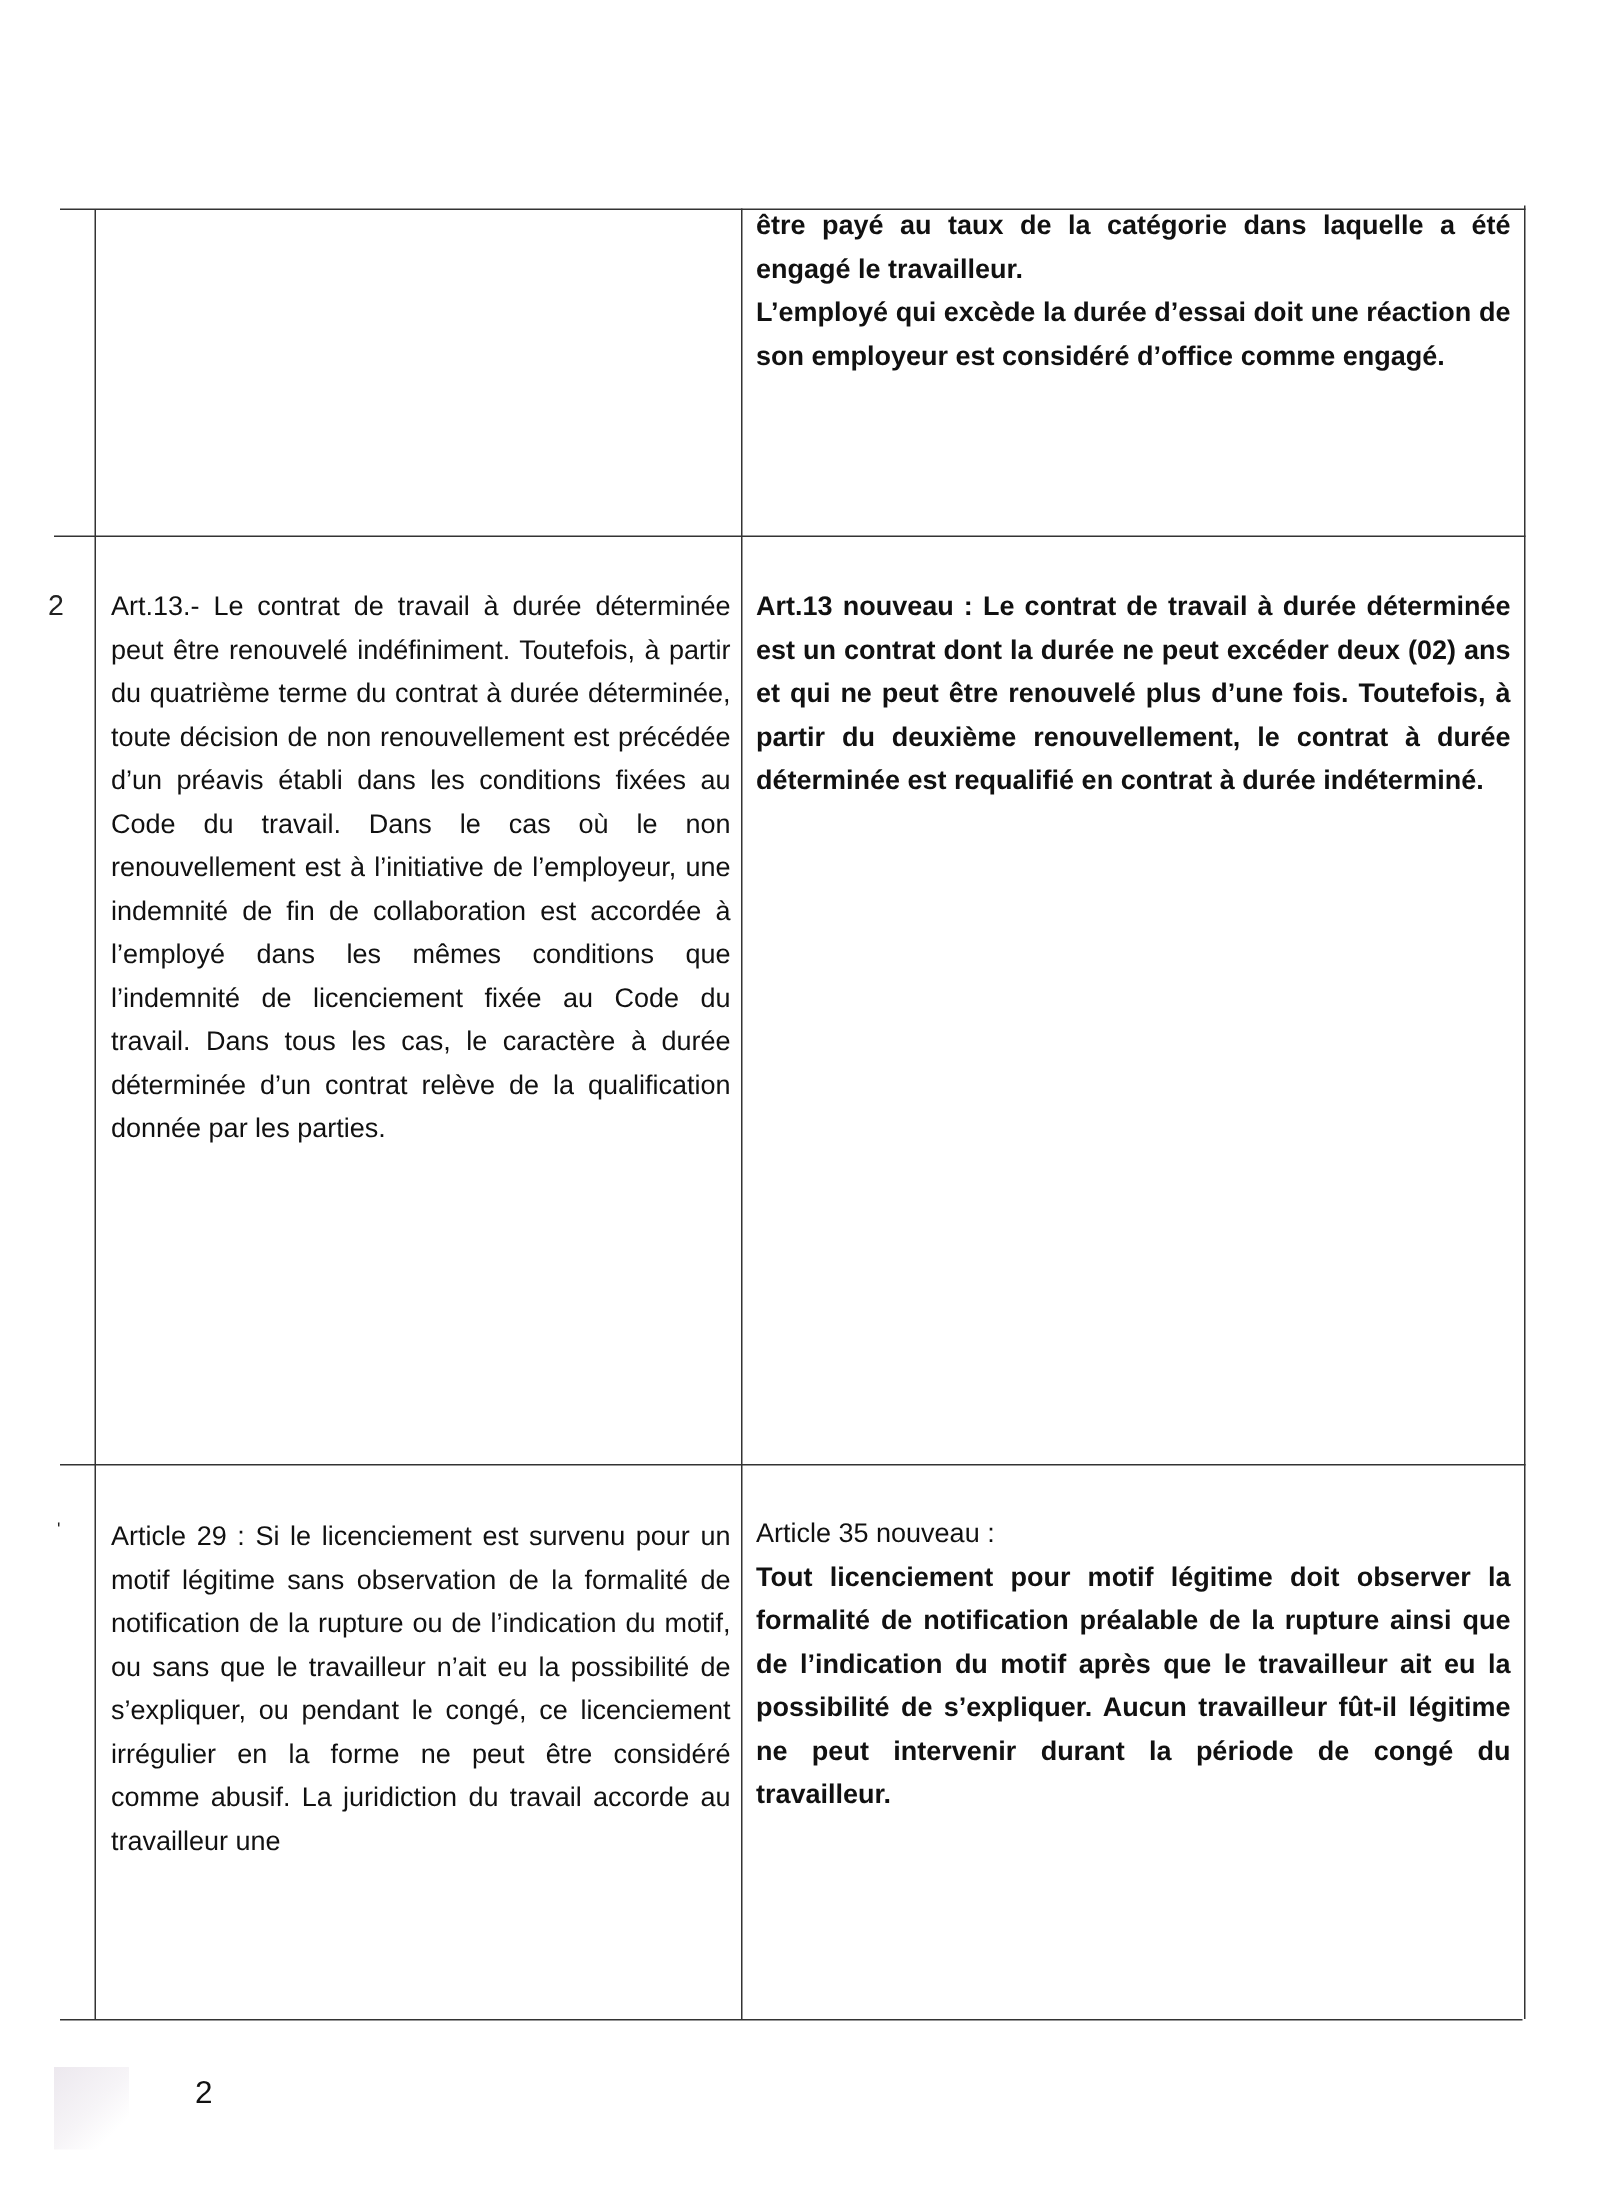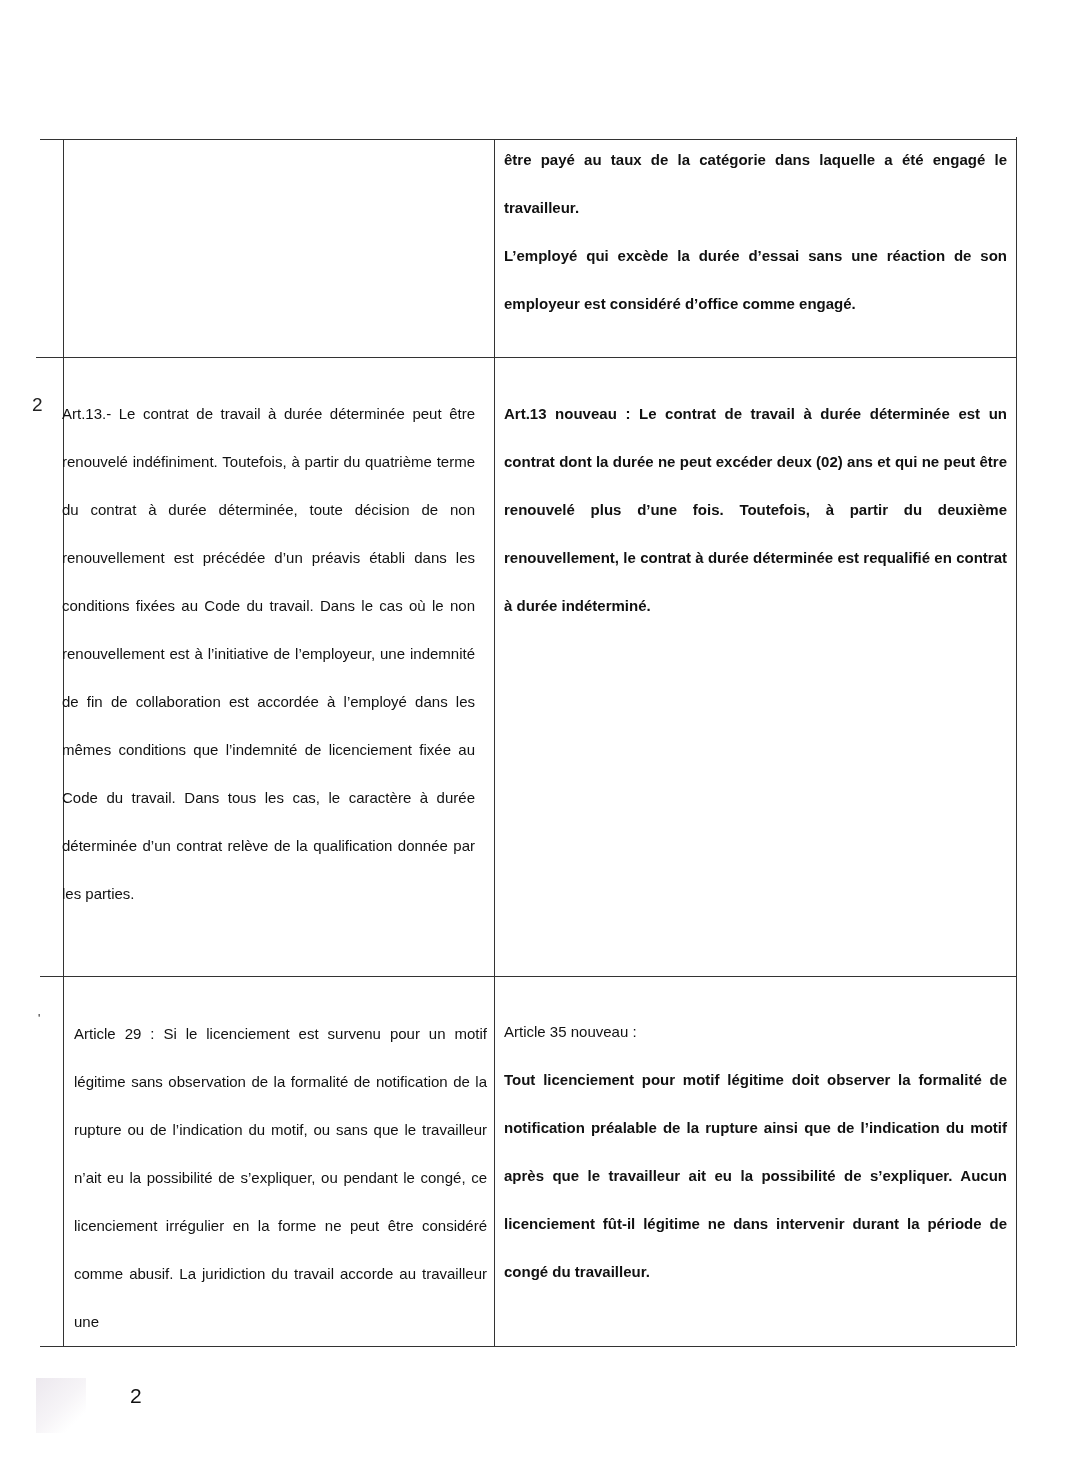--- a/index.html
+++ b/index.html
@@ -5,21 +5,21 @@
   html, body { margin: 0; padding: 0; }
   body {
     width: 1080px; height: 1458px; position: relative; overflow: hidden;
     background: #ffffff; color: #111;
     font-family: "Liberation Sans", sans-serif;
   }
   .hline { position: absolute; height: 0; border-top: 1.6px solid #333; }
   .vline { position: absolute; width: 0; border-left: 1.6px solid #333; }
   .cell {
     position: absolute; box-sizing: border-box;
-    font-size: 15px; line-height: 48px;
+    font-size: 18px; line-height: 29px;
     text-align: justify; text-align-last: left;
   }
   .cell p { margin: 0; }
   .bold { font-weight: bold; }
   .margin-mark { position: absolute; font-size: 19px; color: #222; }
   .page-number { position: absolute; left: 130px; top: 1384px; font-size: 21px; }
   .scan-shadow {
     position: absolute; left: 36px; top: 1378px; width: 50px; height: 55px;
     background: linear-gradient(135deg, #ece8ee 0%, #f6f4f7 50%, #ffffff 80%);
   }
@@ -34,32 +34,32 @@
 <div class="vline" style="left:63px; top:140px; height:1206px;"></div>
 <div class="vline" style="left:494px; top:139px; height:1207px;"></div>
 <div class="vline" style="left:1016px; top:137px; height:1209px;"></div>
 
 <span class="margin-mark" style="left:32px; top:394px;">2</span>
 <span class="margin-mark" style="left:38px; top:1012px; font-size:12px;">'</span>
 
 <div class="cell" style="left:74px; top:142px; width:413px;"></div>
 <div class="cell" style="left:504px; top:136px; width:503px;">
   <p class="bold">être payé au taux de la catégorie dans laquelle a été engagé le travailleur.</p>
-  <p class="bold">L’employé qui excède la durée d’essai sans une réaction de son employeur est considéré d’office comme engagé.</p>
+  <p class="bold">L’employé qui excède la durée d’essai doit une réaction de son employeur est considéré d’office comme engagé.</p>
 </div>
 
-<div class="cell" style="left:62px; top:390px; width:413px;">
+<div class="cell" style="left:74px; top:390px; width:413px;">
   <p>Art.13.- Le contrat de travail à durée déterminée peut être renouvelé indéfiniment. Toutefois, à partir du quatrième terme du contrat à durée déterminée, toute décision de non renouvellement est précédée d’un préavis établi dans les conditions fixées au Code du travail. Dans le cas où le non renouvellement est à l’initiative de l’employeur, une indemnité de fin de collaboration est accordée à l’employé dans les mêmes conditions que l’indemnité de licenciement fixée au Code du travail. Dans tous les cas, le caractère à durée déterminée d’un contrat relève de la qualification donnée par les parties.</p>
 </div>
 <div class="cell" style="left:504px; top:390px; width:503px;">
   <p class="bold">Art.13 nouveau : Le contrat de travail à durée déterminée est un contrat dont la durée ne peut excéder deux (02) ans et qui ne peut être renouvelé plus d’une fois. Toutefois, à partir du deuxième renouvellement, le contrat à durée déterminée est requalifié en contrat à durée indéterminé.</p>
 </div>
 
 <div class="cell" style="left:74px; top:1010px; width:413px;">
   <p>Article 29 : Si le licenciement est survenu pour un motif légitime sans observation de la formalité de notification de la rupture ou de l’indication du motif, ou sans que le travailleur n’ait eu la possibilité de s’expliquer, ou pendant le congé, ce licenciement irrégulier en la forme ne peut être considéré comme abusif. La juridiction du travail accorde au travailleur une</p>
 </div>
 <div class="cell" style="left:504px; top:1008px; width:503px;">
   <p>Article 35 nouveau :</p>
-  <p class="bold">Tout licenciement pour motif légitime doit observer la formalité de notification préalable de la rupture ainsi que de l’indication du motif après que le travailleur ait eu la possibilité de s’expliquer. Aucun licenciement fût-il légitime ne dans intervenir durant la période de congé du travailleur.</p>
+  <p class="bold">Tout licenciement pour motif légitime doit observer la formalité de notification préalable de la rupture ainsi que de l’indication du motif après que le travailleur ait eu la possibilité de s’expliquer. Aucun travailleur fût-il légitime ne peut intervenir durant la période de congé du travailleur.</p>
 </div>
 
 <div class="scan-shadow"></div>
 <span class="page-number">2</span>
 
 </body></html>

